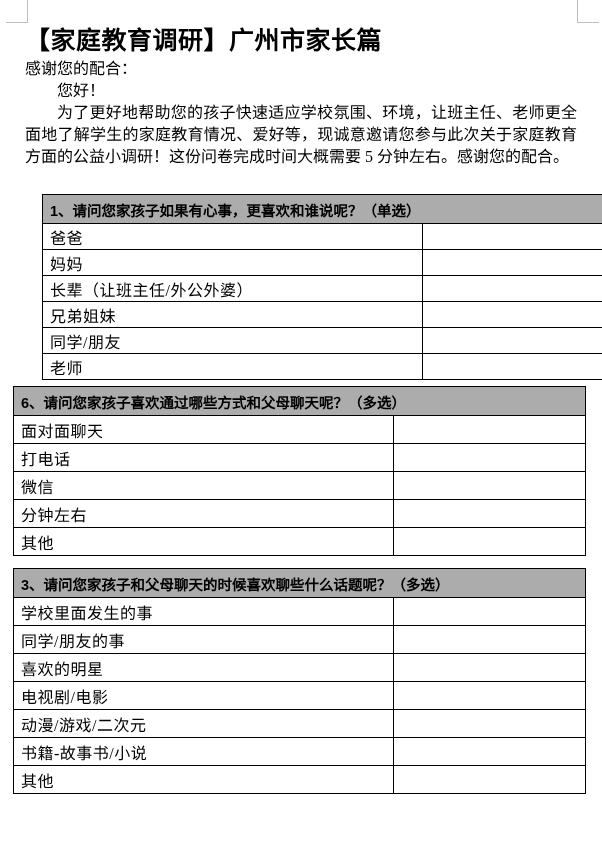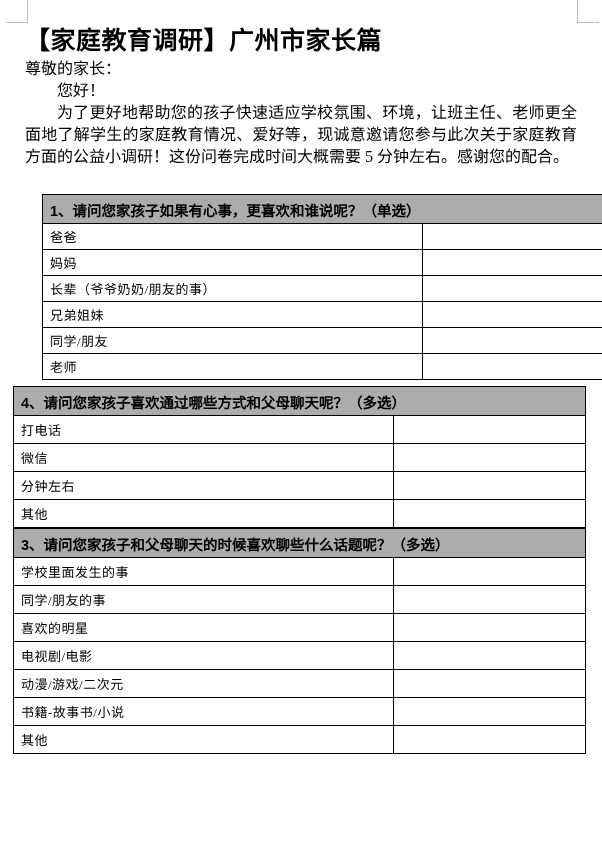--- a/index.html
+++ b/index.html
@@ -46,57 +46,57 @@
   }
   .questions { margin-left: 13px; width: 572px; }
   table.q-table {
     border-collapse: collapse;
     table-layout: fixed;
     width: 572px;
     border: 1.5px solid #000;
   }
   table.q1 { margin-top: 26px; margin-left: 29px; }
   table.q2 { margin-top: 6px; }
-  table.q3 { margin-top: 0; border-radius: 19px; }
+  table.q3 { margin-top: 12px; border-radius: 19px; }
   table.q-table th, table.q-table td {
     border: 1px solid #000;
     padding: 0 0 0 7px;
     overflow: hidden;
     white-space: nowrap;
   }
   .q-head-cell {
     background: #ACACAC;
     height: 28px;
     font-family: "Liberation Sans", sans-serif;
     font-size: 14.5px;
     font-weight: bold;
     text-align: left;
     vertical-align: middle;
   }
   .opt-label {
     font-family: "Liberation Serif", serif;
-    font-size: 13px;
+    font-size: 16px;
     letter-spacing: 0.5px;
     vertical-align: middle;
   }
   table.q1 td { height: 25px; }
   table.q2 td { height: 27px; }
   table.q3 td { height: 27px; }
   .opt-answer { background: #ffffff; }
 </style>
 </head>
 <body>
 
 <div class="crop-tl"></div>
 <div class="crop-tr"></div>
 
 <h1 class="doc-title">【家庭教育调研】广州市家长篇</h1>
 
 <div class="intro">
-  <p>尊敬的家长：</p>
+  <p>感谢您的配合：</p>
   <p class="indent">您好！</p>
   <p class="para">为了更好地帮助您的孩子快速适应学校氛围、环境，让班主任、老师更全面地了解学生的家庭教育情况、爱好等，现诚意邀请您参与此次关于家庭教育方面的公益小调研！这份问卷完成时间大概需要 5 分钟左右。感谢您的配合。</p>
 </div>
 
 <div class="questions">
   <table class="q-table q1">
     <colgroup>
         <col style="width:380px">
         <col style="width:192px">
       </colgroup>
@@ -108,21 +108,21 @@
     <tbody>
         <tr>
           <td class="opt-label">爸爸</td>
           <td class="opt-answer"></td>
         </tr>
         <tr>
           <td class="opt-label">妈妈</td>
           <td class="opt-answer"></td>
         </tr>
         <tr>
-          <td class="opt-label">长辈（爷爷奶奶/朋友的事）</td>
+          <td class="opt-label">长辈（让班主任/外公外婆）</td>
           <td class="opt-answer"></td>
         </tr>
         <tr>
           <td class="opt-label">兄弟姐妹</td>
           <td class="opt-answer"></td>
         </tr>
         <tr>
           <td class="opt-label">同学/朋友</td>
           <td class="opt-answer"></td>
         </tr>
@@ -133,24 +133,28 @@
       </tbody>
   </table>
 
   <table class="q-table q2">
     <colgroup>
         <col style="width:380px">
         <col style="width:192px">
       </colgroup>
     <thead>
       <tr>
-        <th class="q-head-cell" colspan="2">4、请问您家孩子喜欢通过哪些方式和父母聊天呢？（多选）</th>
+        <th class="q-head-cell" colspan="2">6、请问您家孩子喜欢通过哪些方式和父母聊天呢？（多选）</th>
       </tr>
     </thead>
     <tbody>
+        <tr>
+          <td class="opt-label">面对面聊天</td>
+          <td class="opt-answer"></td>
+        </tr>
         <tr>
           <td class="opt-label">打电话</td>
           <td class="opt-answer"></td>
         </tr>
         <tr>
           <td class="opt-label">微信</td>
           <td class="opt-answer"></td>
         </tr>
         <tr>
           <td class="opt-label">分钟左右</td>

